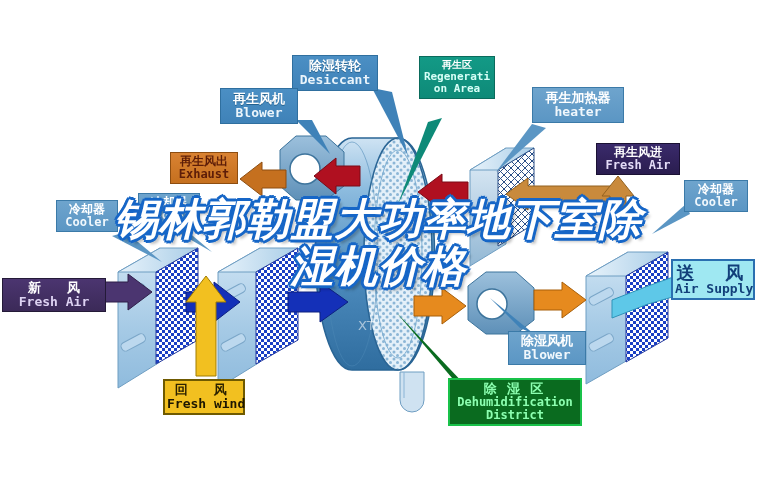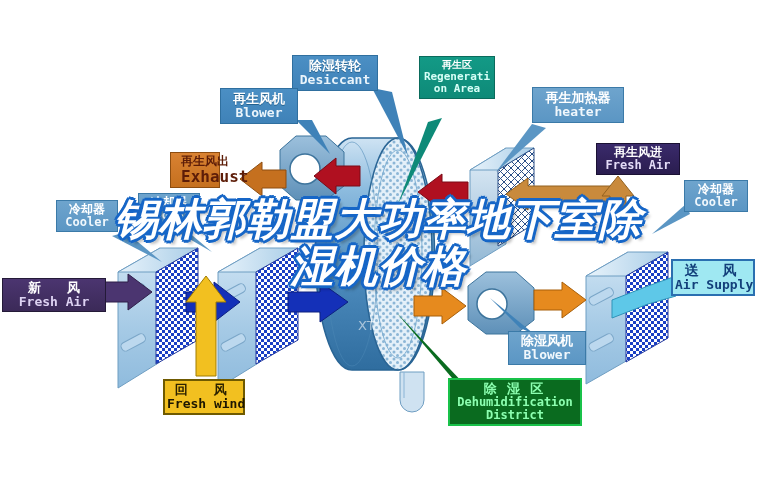--- a/index.html
+++ b/index.html
@@ -307,23 +307,23 @@
     <span class="cn" style="font-size:10px;">再生区</span>
     <span class="en" style="font-size:11px;">Regenerati</span>
     <span class="en" style="font-size:11px;">on Area</span>
   </div>
 
   <div class="label lbl-steel" style="left:532px;top:87px;width:92px;padding:3px 2px;">
     <span class="cn" style="font-size:13px;">再生加热器</span>
     <span class="en" style="font-size:13px;">heater</span>
   </div>
 
-  <div class="label lbl-orange" style="left:170px;top:152px;width:50px;padding:2px 10px;">
+  <div class="label lbl-orange" style="left:170px;top:152px;width:68px;padding:2px 2px;">
     <span class="cn" style="font-size:12px;">再生风出</span>
-    <span class="en" style="font-size:16px;">Exhaust</span>
+    <span class="en" style="font-size:12px;">Exhaust</span>
   </div>
 
   <div class="label lbl-violet" style="left:596px;top:143px;width:84px;padding:2px 2px;">
     <span class="cn" style="font-size:12px;">再生风进</span>
     <span class="en" style="font-size:12px;">Fresh Air</span>
   </div>
 
   <div class="label lbl-steel" style="left:56px;top:200px;width:62px;padding:2px 2px;">
     <span class="cn" style="font-size:12px;">冷却器</span>
     <span class="en" style="font-size:12px;">Cooler</span>
@@ -354,21 +354,21 @@
     <span class="en" style="font-size:12px;">Dehumidification</span>
     <span class="en" style="font-size:12px;">District</span>
   </div>
 
   <div class="label lbl-steel" style="left:508px;top:331px;width:78px;padding:2px 2px;">
     <span class="cn" style="font-size:13px;">除湿风机</span>
     <span class="en" style="font-size:13px;">Blower</span>
   </div>
 
   <div class="label lbl-cyan" style="left:671px;top:259px;width:84px;padding:2px 2px;">
-    <span class="cn" style="font-size:14px;">送　风</span>
+    <span class="cn" style="font-size:18px;">送　风</span>
     <span class="en" style="font-size:13px;">Air Supply</span>
   </div>
 
   <div id="title">
     <span class="ln">锡林郭勒盟大功率地下室除</span>
     <span class="ln">湿机价格</span>
   </div>
 
 </div>
 

